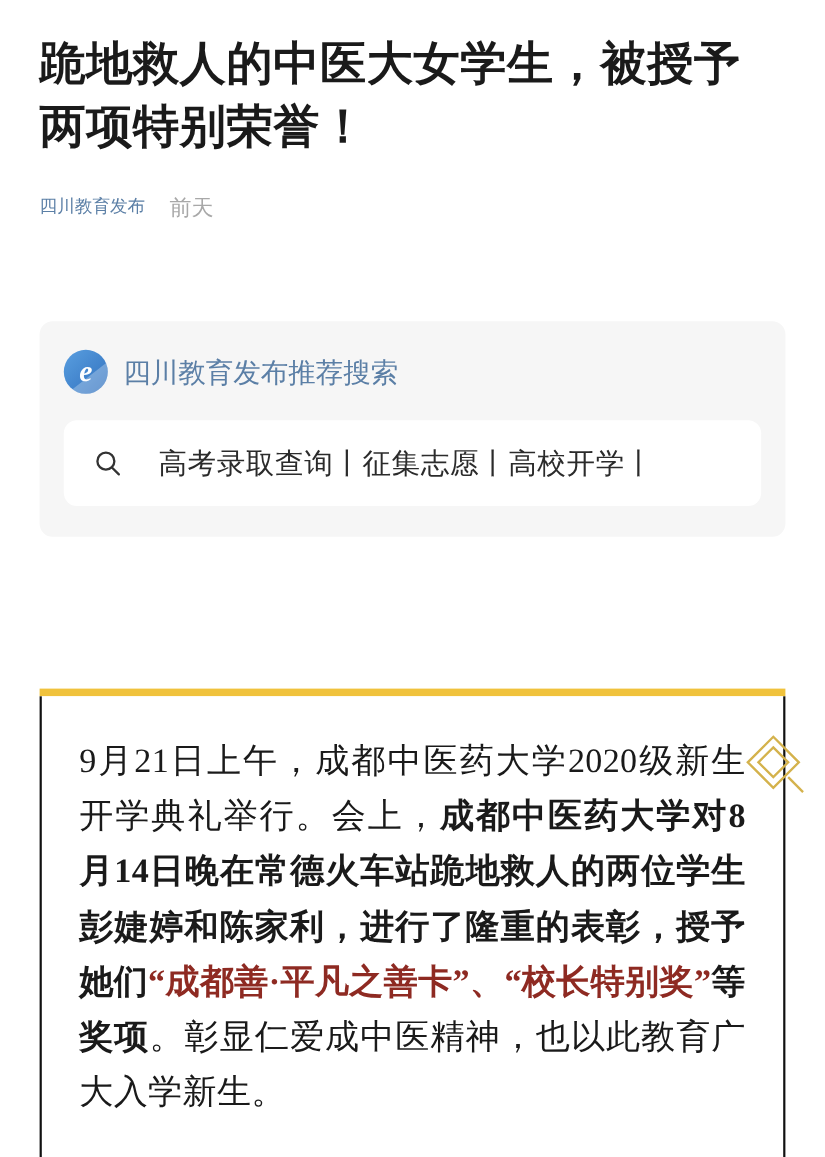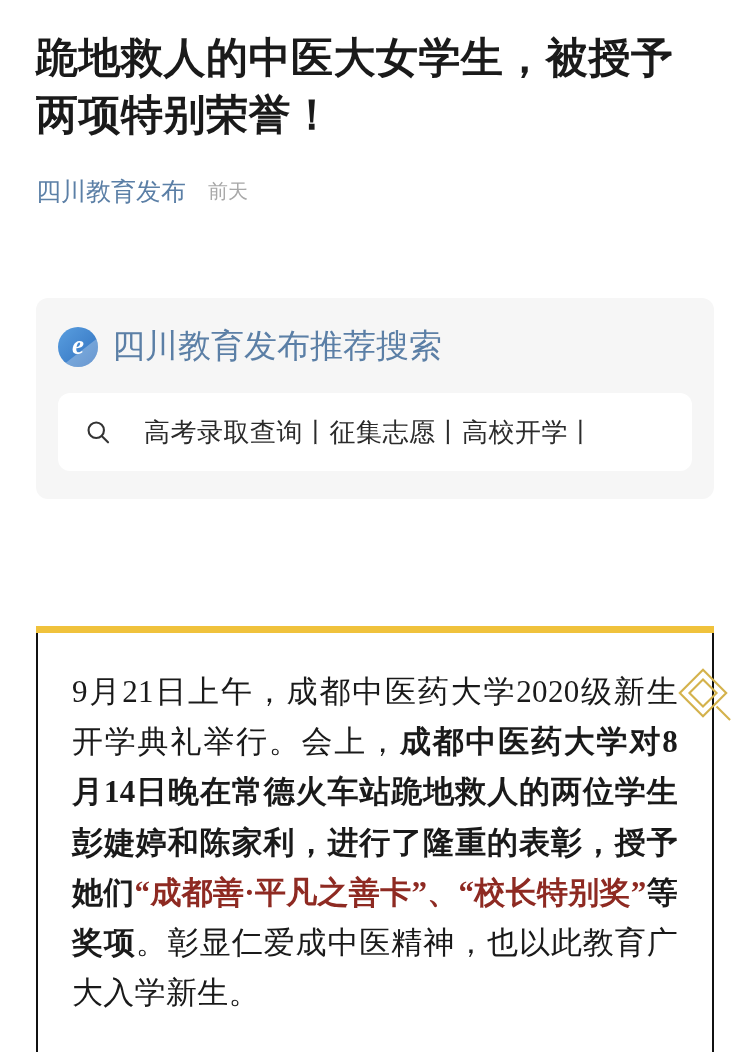--- a/index.html
+++ b/index.html
@@ -34,21 +34,21 @@
   }
 
   
   .byline {
     margin-top: 32px;
     display: flex;
     align-items: center;
     gap: 22px;
   }
   .byline-source {
-    font-size: 25px;
+    font-size: 16px;
     color: #5b7fa6;
   }
   .byline-time {
     font-size: 20px;
     color: #a8a8a8;
   }
 
   
   .rec-card {
     margin-top: 90px;
@@ -85,21 +85,21 @@
   }
   .rec-logo::after {
     content: "";
     position: absolute;
     width: 46px;
     height: 16px;
     background: rgba(255,255,255,0.28);
     transform: rotate(-38deg) translate(0px, 13px);
   }
   .rec-title {
-    font-size: 33px;
+    font-size: 25px;
     color: #5b7fa6;
     font-weight: 500;
   }
   .rec-searchbar {
     margin-top: 24px;
     background: #ffffff;
     border-radius: 12px;
     height: 78px;
     display: flex;
     align-items: center;

